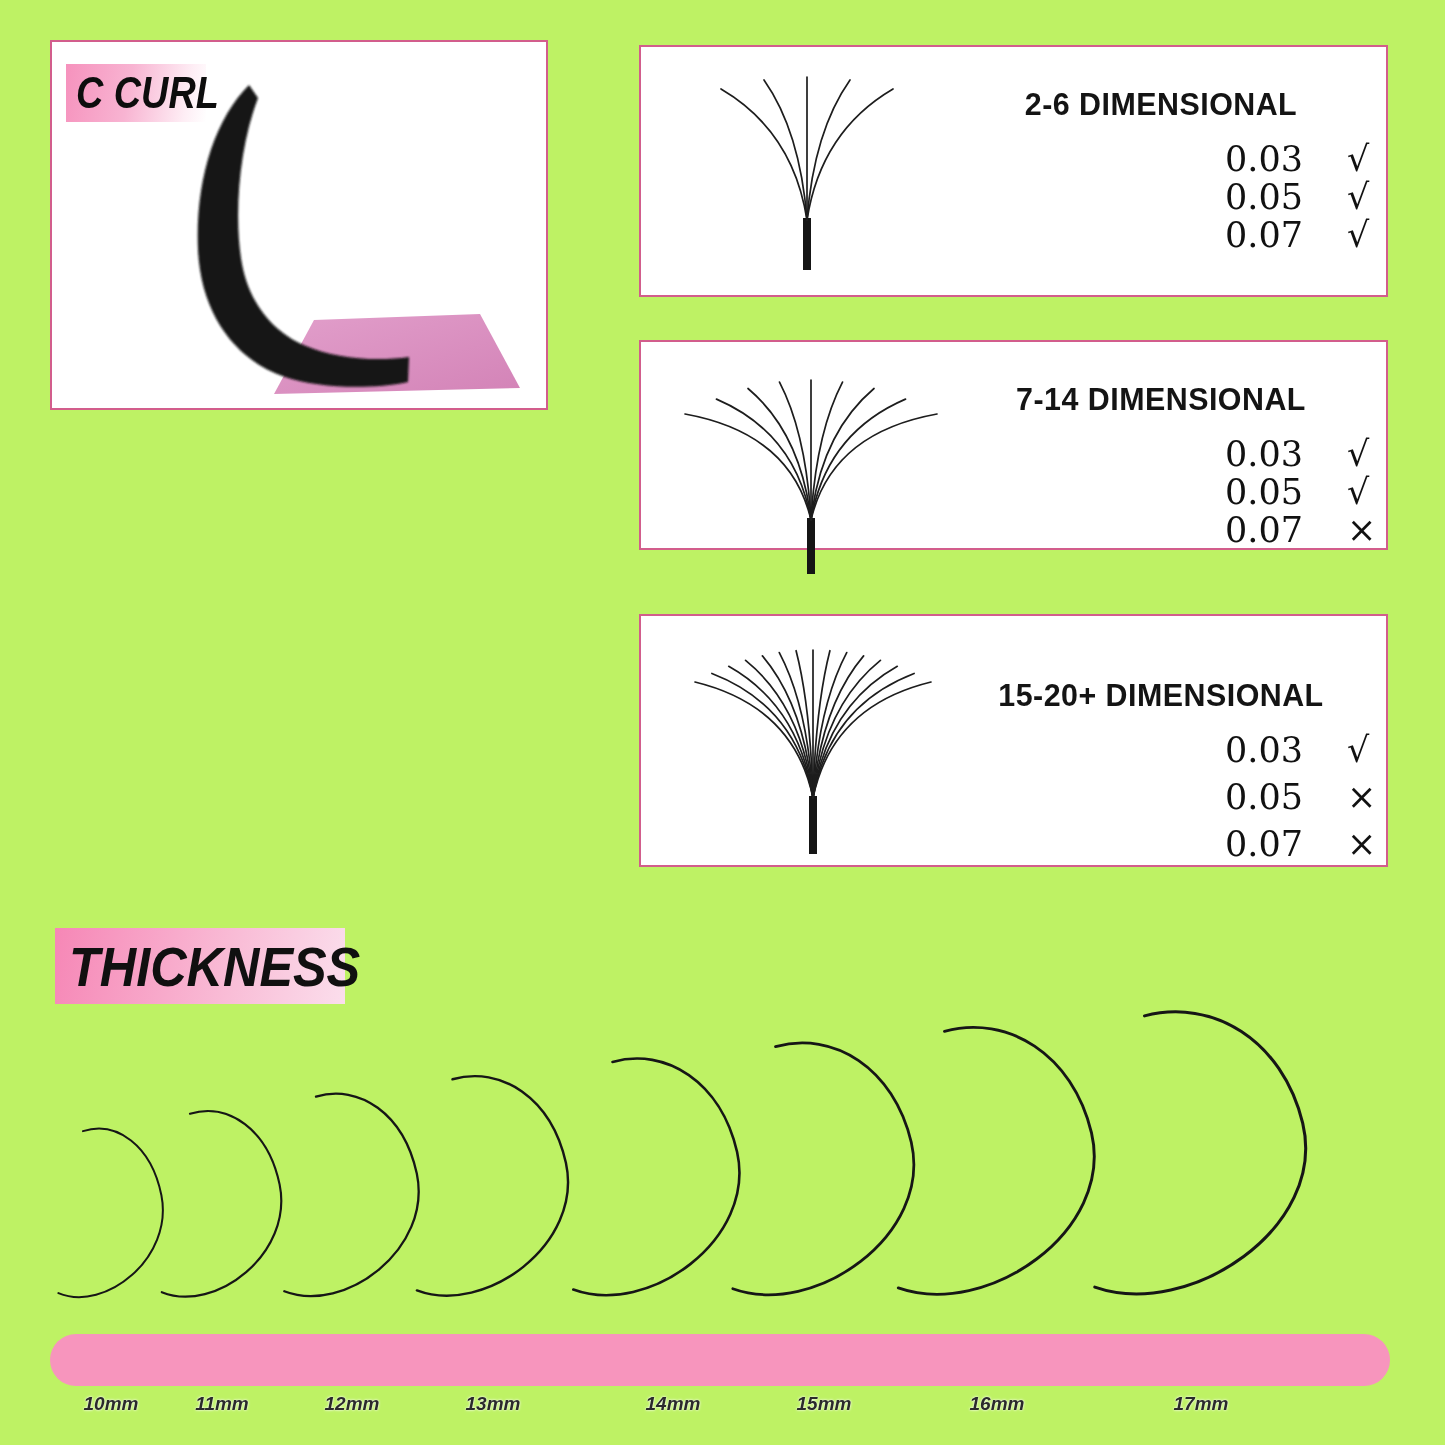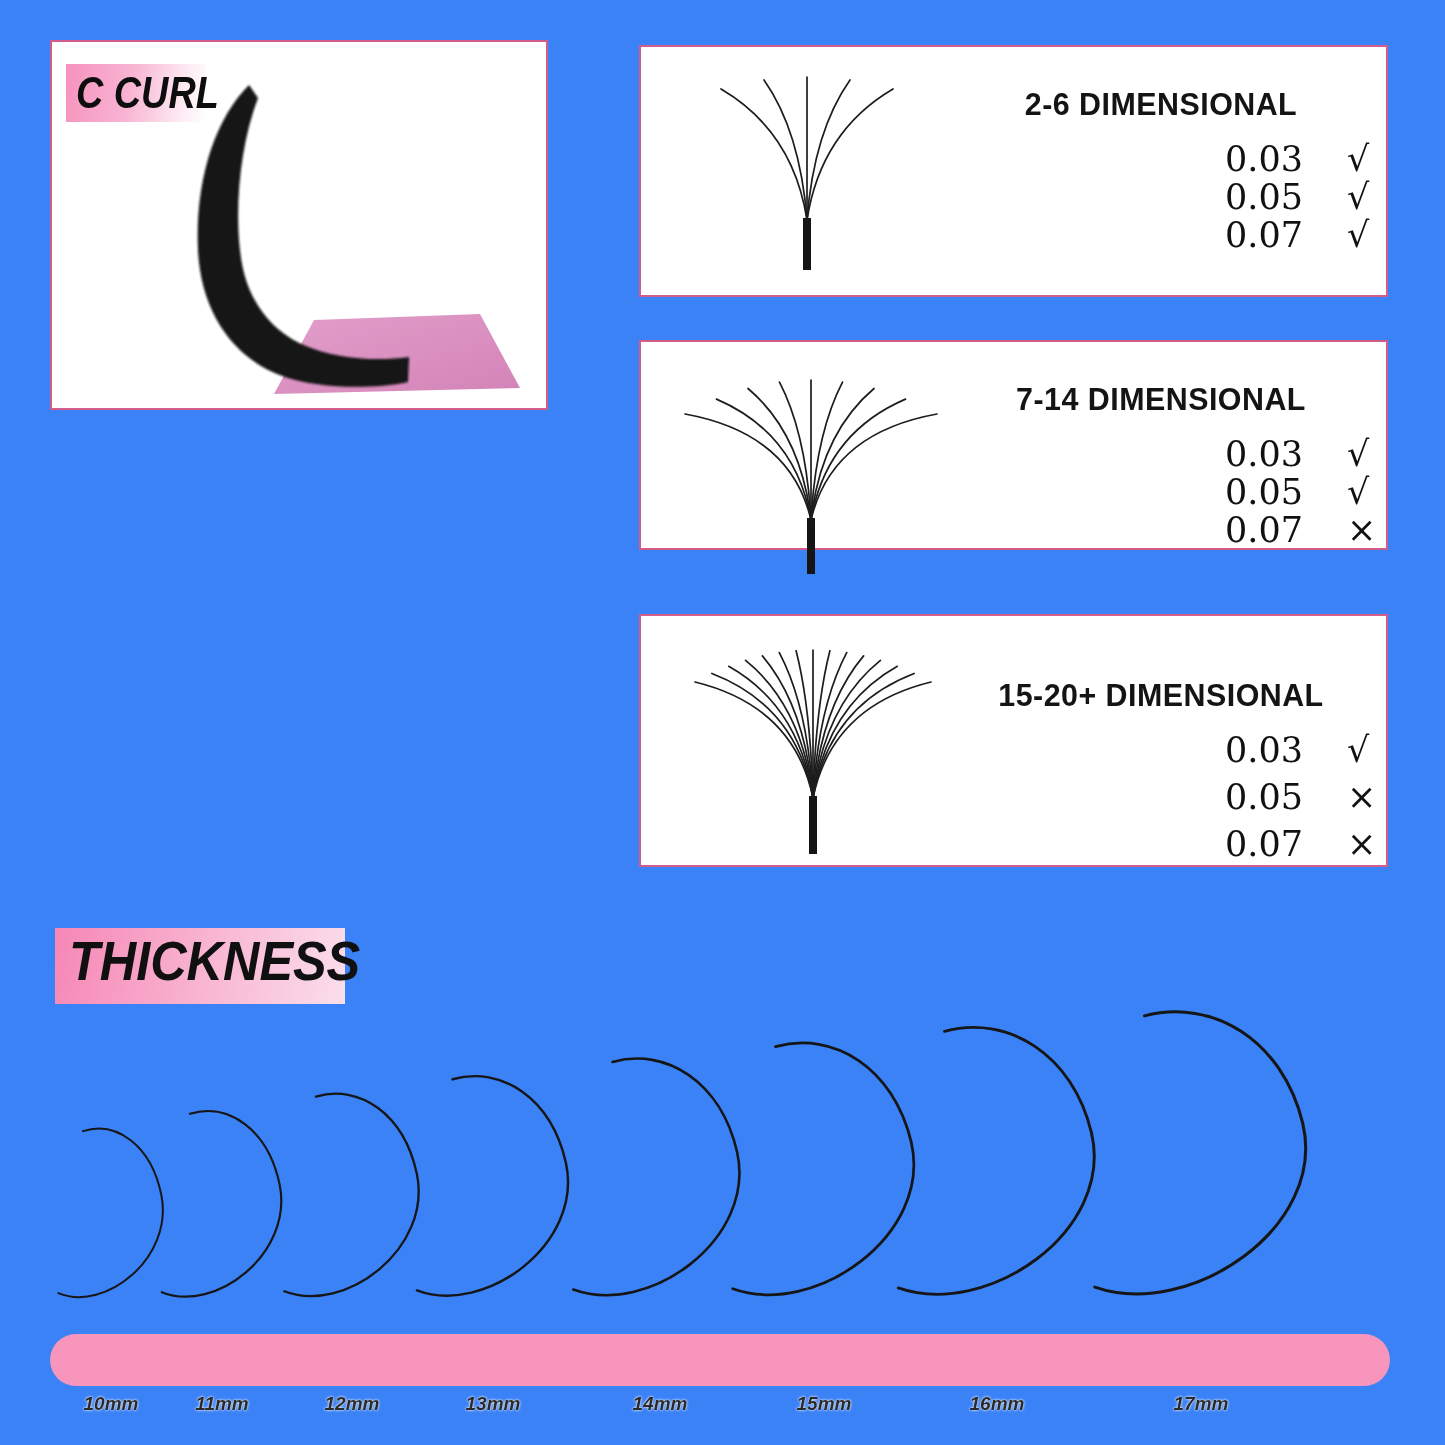--- a/index.html
+++ b/index.html
@@ -1,17 +1,17 @@
 <!DOCTYPE html>
 <html><head>
 <meta charset="utf-8">
 <style>
   html,body { margin:0; padding:0; background:#ffffff; }
   .canvas {
-    position:relative; width:1445px; height:1445px; background:#3b82f6;
+    position:relative; width:1445px; height:1445px; background:#bef264;
     font-family:"Liberation Sans", sans-serif; overflow:hidden;
     --border:#d25d8c; --bar:#f795bd; --pad:#da8cc0; --ink:#141414;
   }
   .card { position:absolute; background:#ffffff; border:2px solid var(--border); box-sizing:border-box; }
 
   
   .curl-card-c { left:50px; top:40px;  width:498px; height:370px; }
   .curl-card-d { left:52px; top:495px; width:496px; height:368px; }
   .curl-art { position:absolute; left:0; top:0; }
   .curl-plate {
@@ -41,21 +41,21 @@
   .dim-rows { margin-top:16px; }
   .dim-row { display:flex; justify-content:flex-end; align-items:baseline; gap:44px; height:38px; }
   .dim-2 .dim-row { height:47px; }
   .dim-row .val  { font-family:"DejaVu Serif", serif; font-size:35px; color:#111; }
   .dim-row .mark { font-family:"DejaVu Serif", serif; font-size:35px; font-style:italic; color:#111; min-width:34px; text-align:left; }
 
   
   .thickness-plate {
     position:absolute; left:55px; top:928px; width:290px; height:76px;
     background:linear-gradient(100deg, #f687b6 0%, #f9bcd6 60%, #fbdeec 100%);
-    display:flex; padding-left:14px; box-sizing:border-box;
+    display:flex; align-items:center; padding-left:14px; box-sizing:border-box;
   }
   .thickness-plate span {
     font-style:italic; font-weight:bold; font-size:56px; color:#101010;
     transform:scaleX(0.90); transform-origin:0 50%; white-space:nowrap;
   }
   .arcs-svg { position:absolute; left:0; top:0; pointer-events:none; }
   .length-bar {
     position:absolute; left:50px; top:1334px; width:1340px; height:52px;
     background:var(--bar); border-radius:26px;
   }
@@ -208,19 +208,19 @@
       <path d="M 732.8 1288.7 C 814.3 1318.0, 932.6 1235.5, 911.3 1142.4 C 893.8 1067.9, 833.7 1030.7, 775.5 1046.6" fill="none" stroke="#161616" stroke-width="2.75" stroke-linecap="round"></path>
       <path d="M 898.3 1287.9 C 986.5 1318.9, 1114.6 1231.5, 1091.5 1132.8 C 1072.6 1053.8, 1007.5 1014.4, 944.5 1031.3" fill="none" stroke="#161616" stroke-width="2.90" stroke-linecap="round"></path>
       <path d="M 1094.8 1287.1 C 1189.7 1319.9, 1327.6 1227.5, 1302.7 1123.2 C 1282.4 1039.8, 1212.3 998.0, 1144.5 1015.9" fill="none" stroke="#161616" stroke-width="3.05" stroke-linecap="round"></path>
     </svg>
 
   <div class="length-bar" id="lengthBar">
       <span class="length-label" style="left: 61px;">10mm</span>
       <span class="length-label" style="left: 172px;">11mm</span>
       <span class="length-label" style="left: 302px;">12mm</span>
       <span class="length-label" style="left: 443px;">13mm</span>
-      <span class="length-label" style="left: 610px;">14mm</span>
+      <span class="length-label" style="left: 623px;">14mm</span>
       <span class="length-label" style="left: 774px;">15mm</span>
       <span class="length-label" style="left: 947px;">16mm</span>
       <span class="length-label" style="left: 1151px;">17mm</span>
     </div>
 
 </div>
 
 </body></html>

